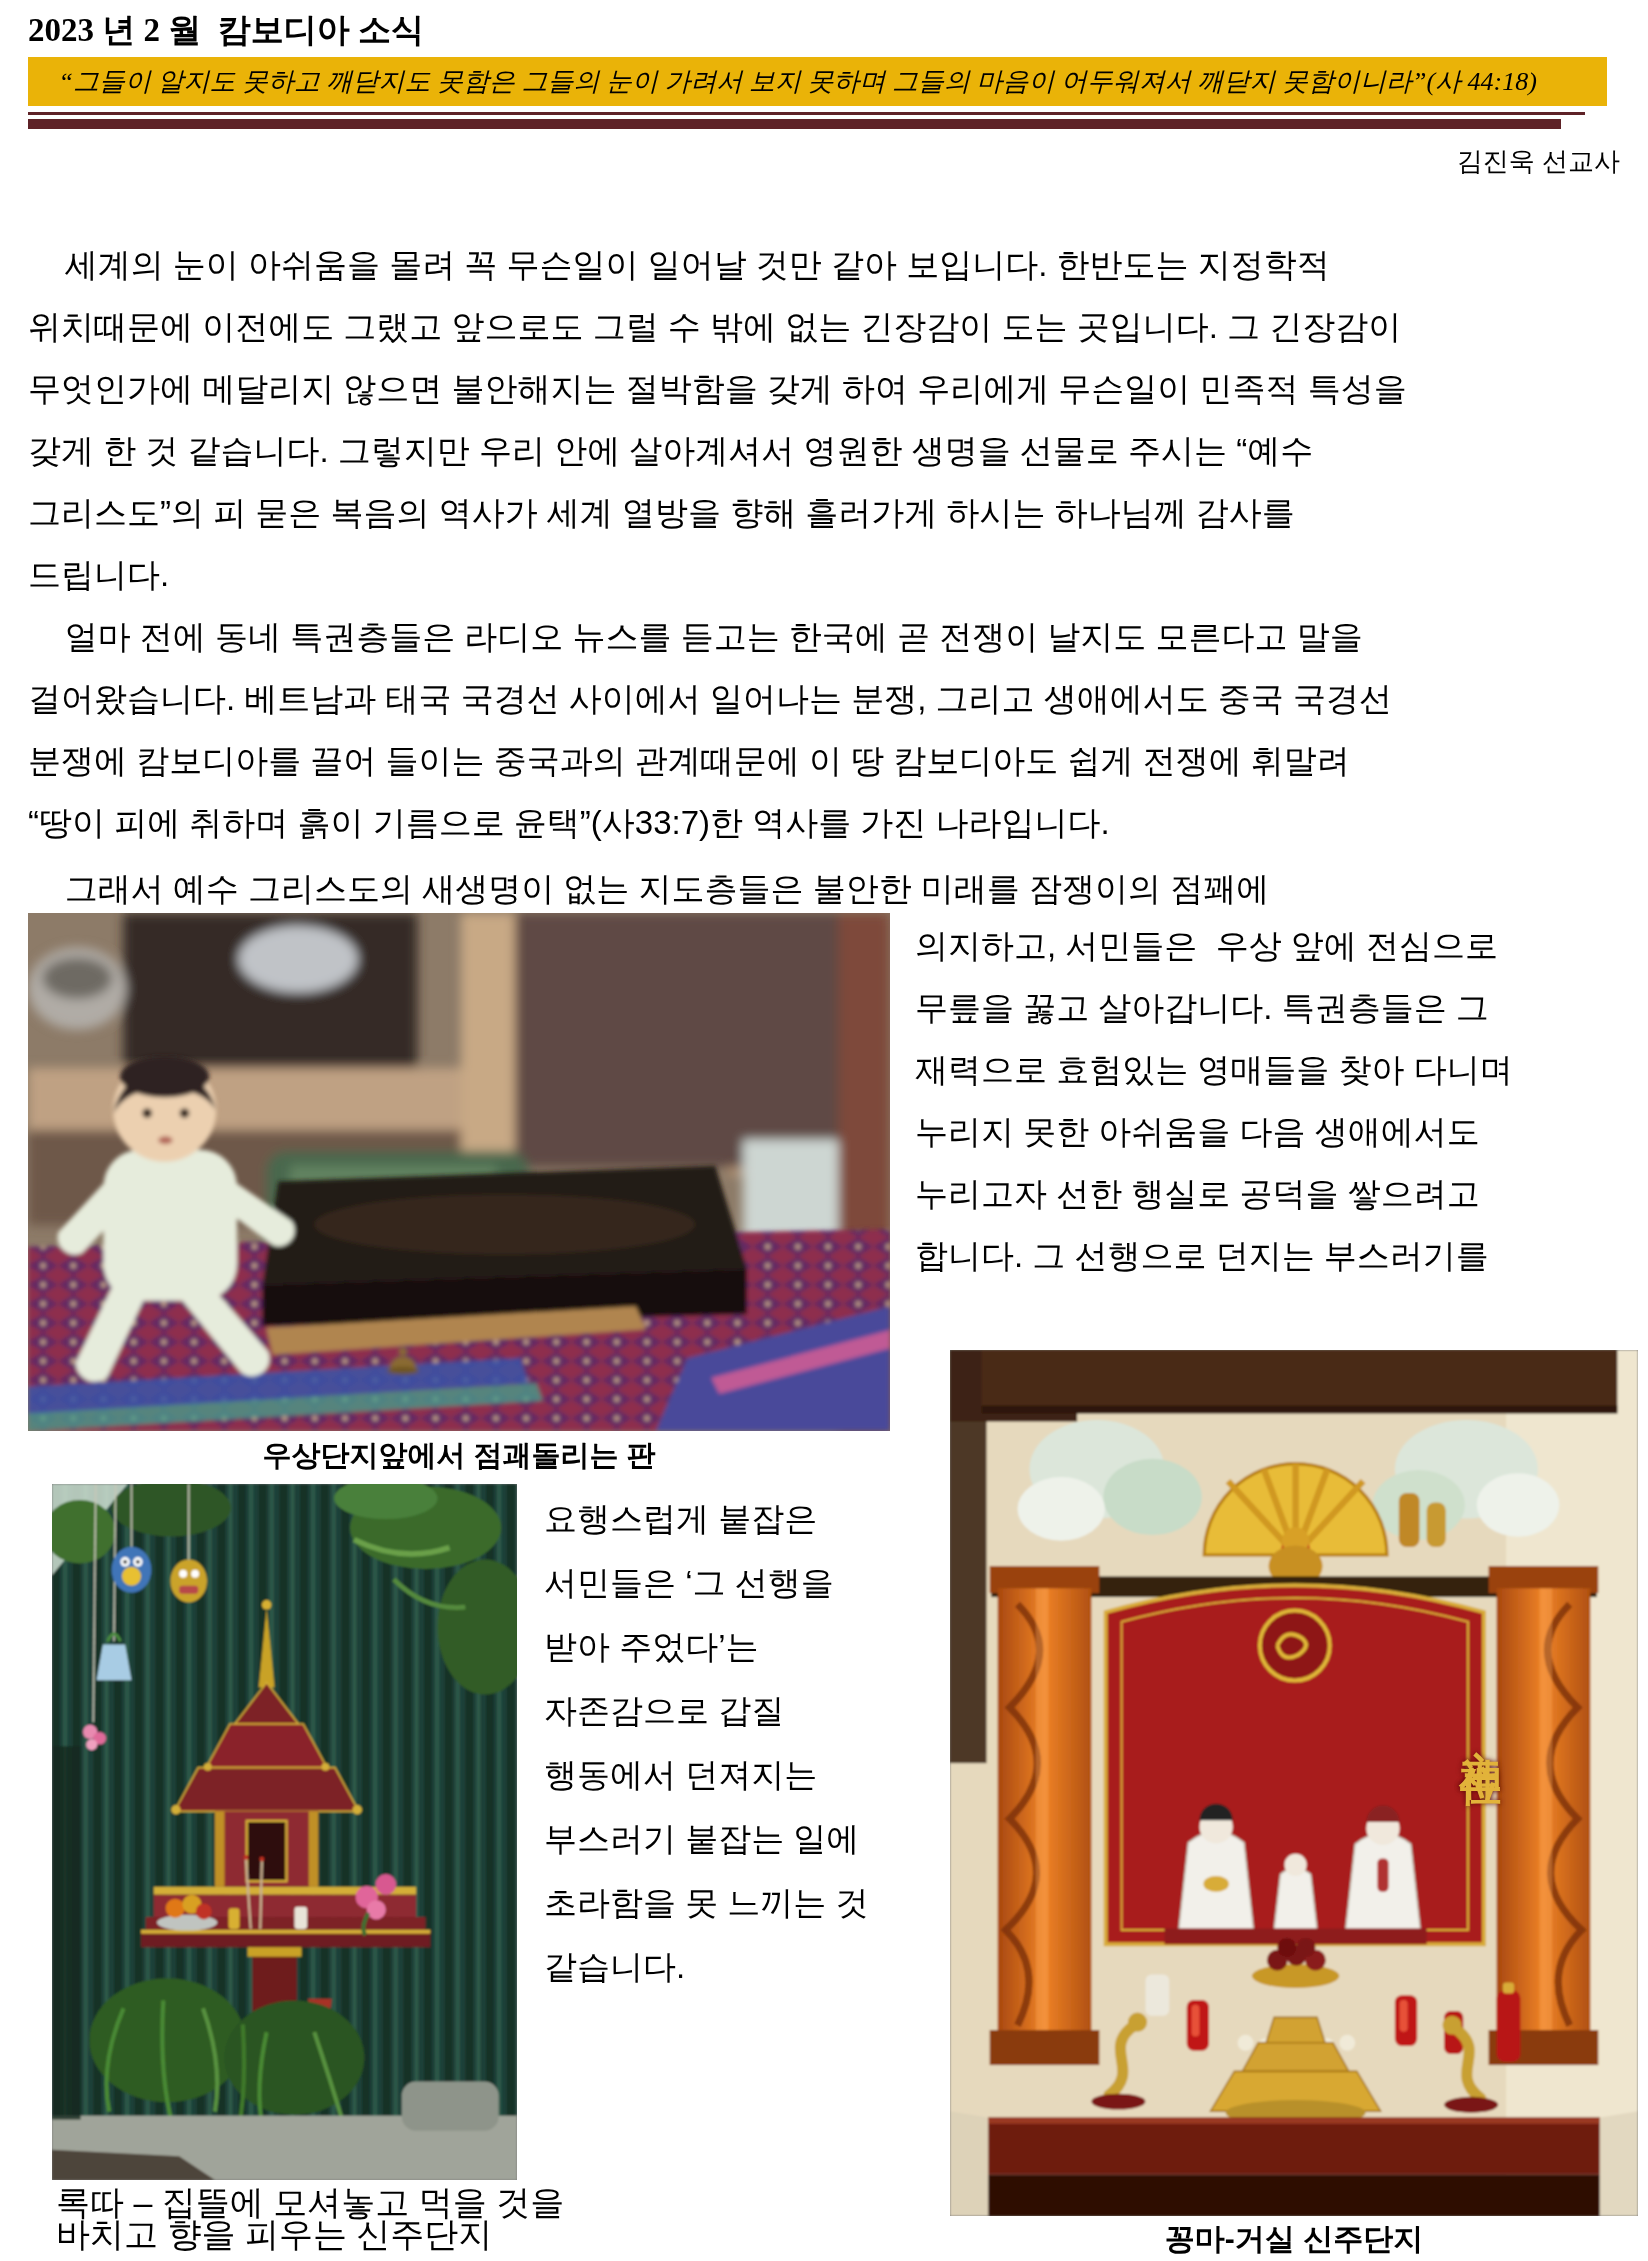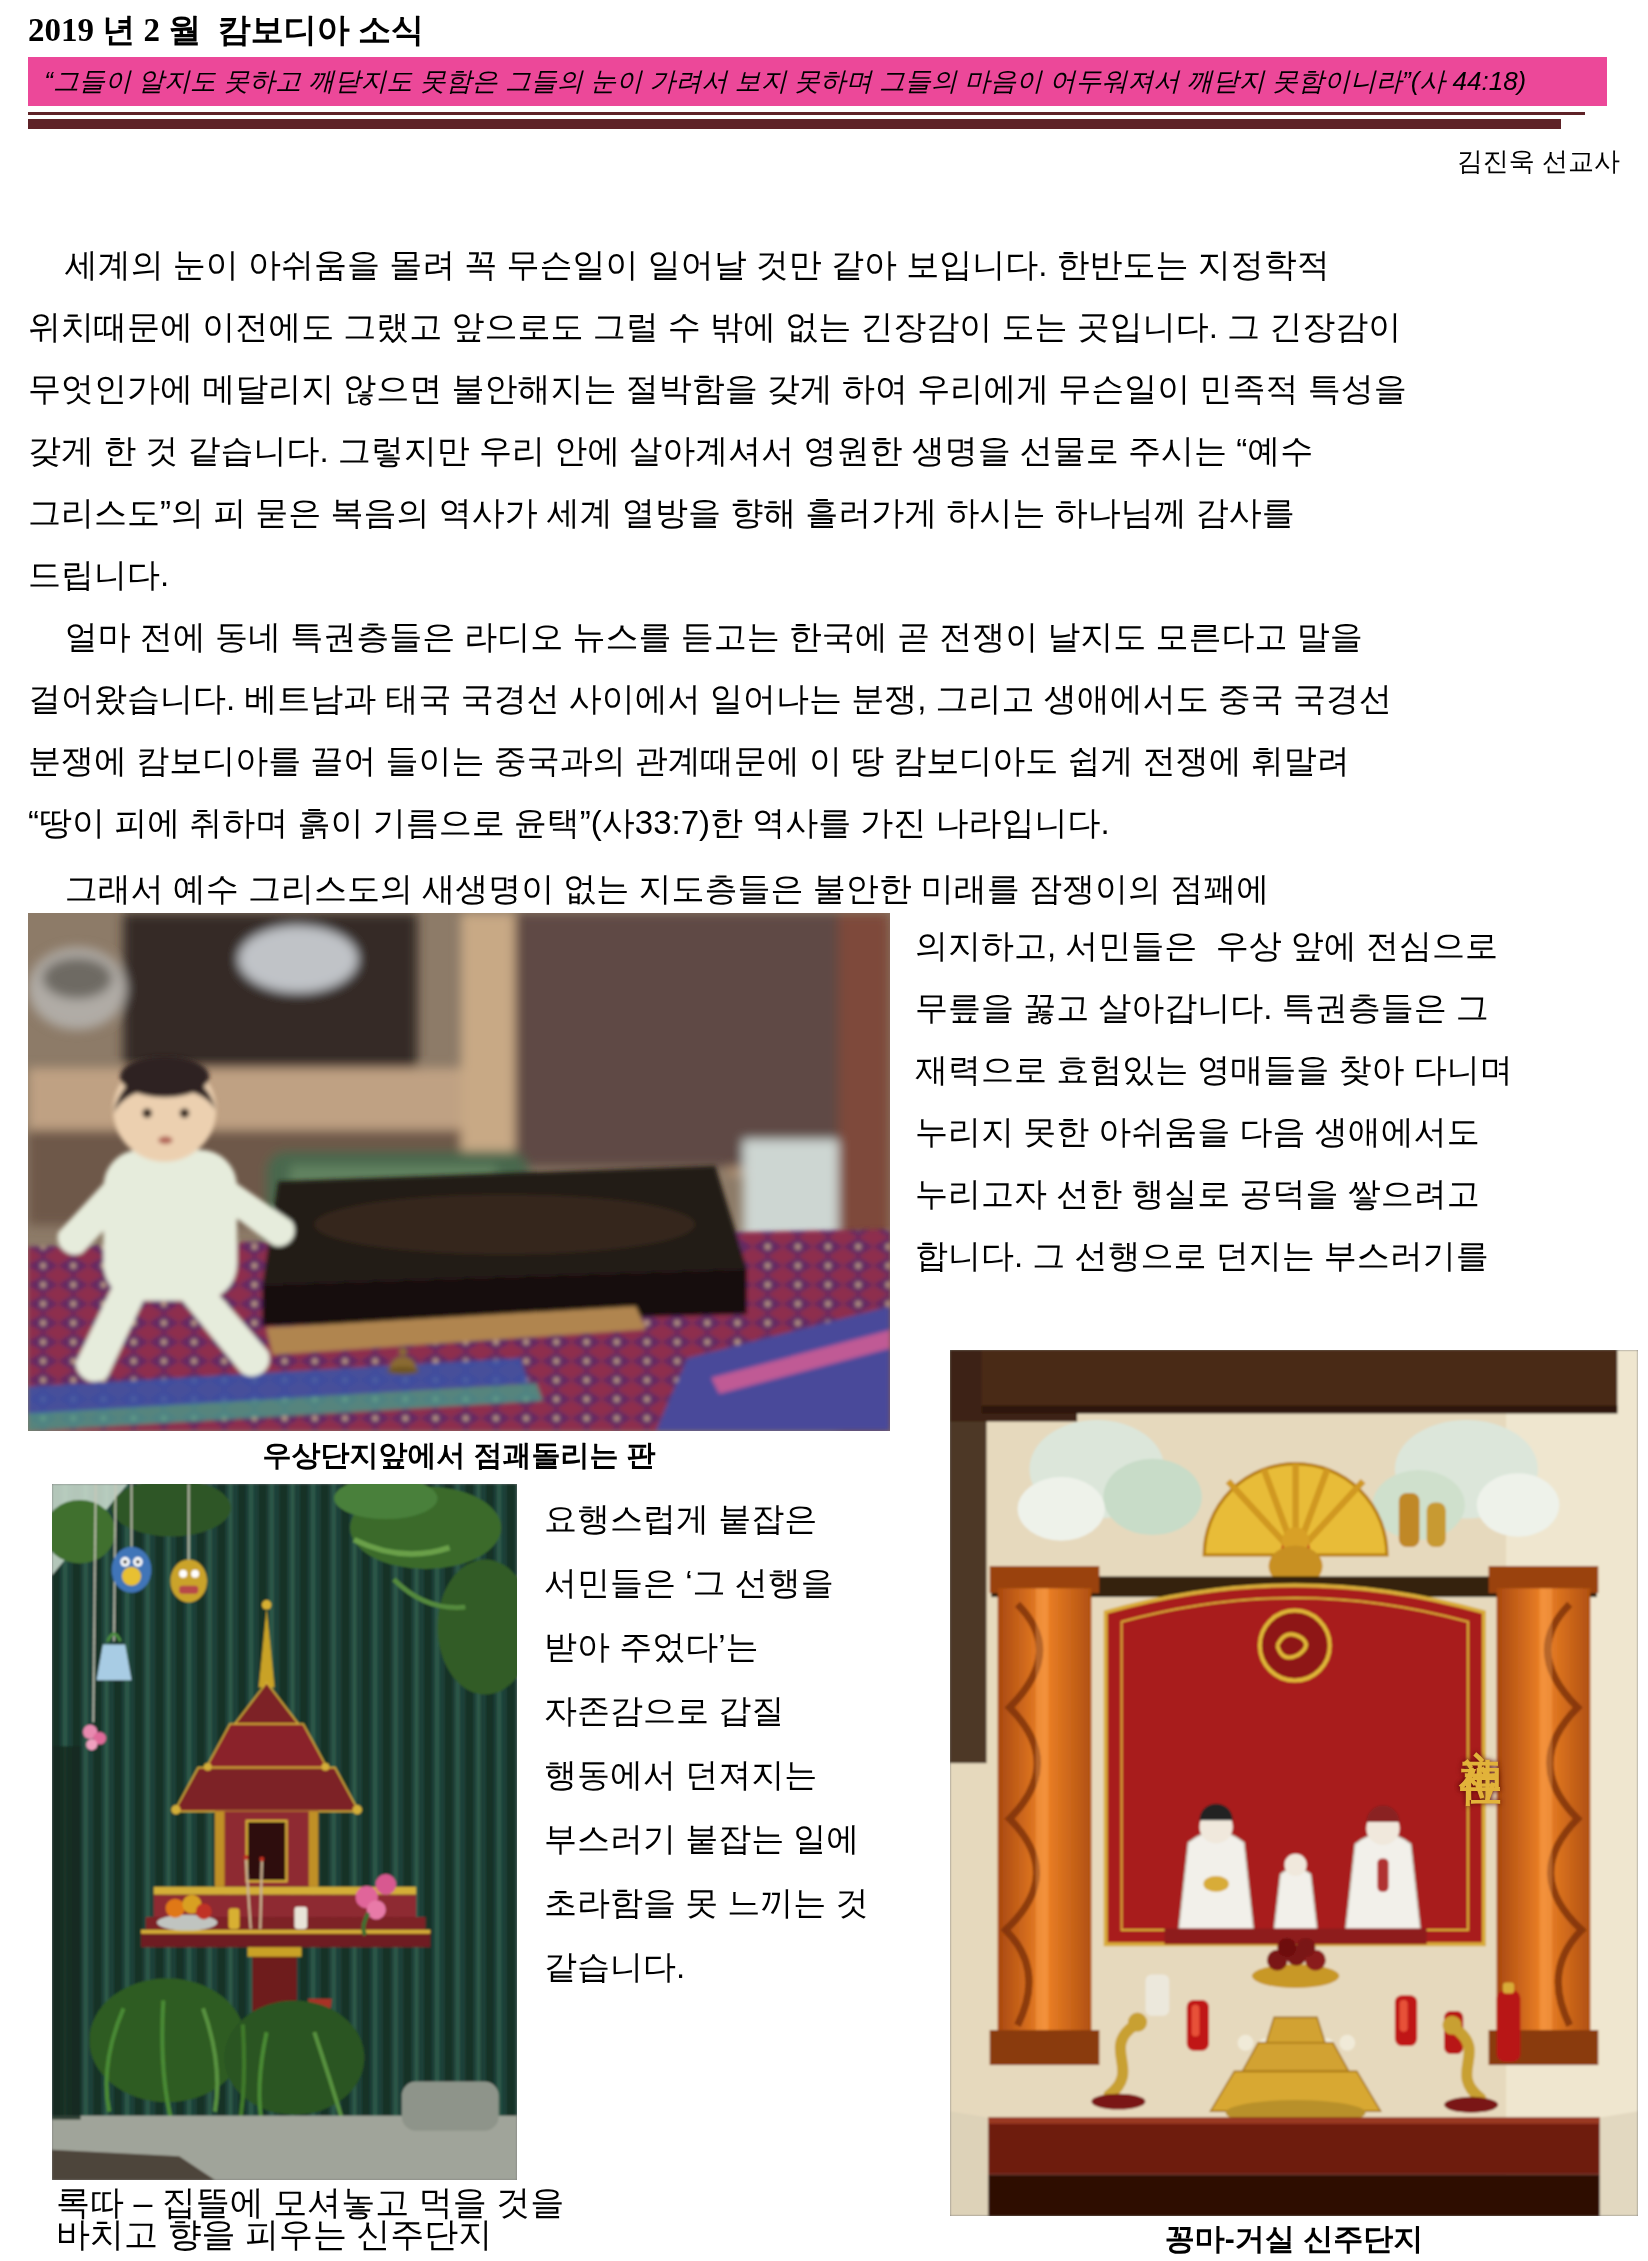--- a/index.html
+++ b/index.html
@@ -5,22 +5,22 @@
   * { margin:0; padding:0; box-sizing:border-box; }
   html,body { background:#ffffff; }
   .page {
     position:relative; width:1648px; height:2261px; background:#ffffff;
     font-family:"Liberation Sans", sans-serif; color:#000; overflow:hidden;
   }
   .abs { position:absolute; }
 
   .title { font-family:"Liberation Serif", serif; font-weight:bold; font-size:33px; white-space:pre; }
   .quotebar {
-    background:#ec4899; font-family:Liberation Sans, sans-serif; font-style:italic;
-    font-size:26px; line-height:49px; padding-left:9px; white-space:pre; overflow:hidden;
+    background:#eab308; font-family:Liberation Serif, serif; font-style:italic;
+    font-size:26px; line-height:49px; padding-left:24px; white-space:pre; overflow:hidden;
   }
   .rule { background:#5e2227; }
   .author { font-size:26px; text-align:right; }
 
   .bodytext .tline { white-space:pre; font-size:33px; line-height:62px; }
   .wrapcol  .tline { white-space:pre; font-size:33px; line-height:62px; }
   .midcol   .tline { white-space:pre; font-size:33px; line-height:64px; }
 
   .caption { font-weight:bold; font-size:29px; }
   .caption-left .tline { white-space:pre; font-size:34px; line-height:32px; font-weight:normal; }
@@ -33,21 +33,21 @@
     position:absolute; writing-mode:vertical-rl; text-orientation:upright;
     color:#e2b33a; font-weight:bold; font-size:41px; letter-spacing:8px;
     text-shadow:0 0 4.8px rgba(90,10,10,.9);
   }
 </style>
 </head>
 <body>
 
 <div class="page">
 
-  <div class="abs title" style="left:28px; top:8px; width:1592px;">2019 년 2 월  캄보디아 소식</div>
+  <div class="abs title" style="left:28px; top:8px; width:1592px;">2023 년 2 월  캄보디아 소식</div>
 
   <div class="abs quotebar" style="left:28px; top:57px; width:1579px; height:49px;"> “그들이 알지도 못하고 깨닫지도 못함은 그들의 눈이 가려서 보지 못하며 그들의 마음이 어두워져서 깨닫지 못함이니라”(사 44:18)</div>
 
   <div class="abs rule" style="left:28px; top:112px; width:1557px; height:3.2px;"></div>
   <div class="abs rule" style="left:28px; top:119px; width:1533px; height:10.3px;"></div>
 
   <div class="abs author" style="left:28px; top:132px; width:1592px;margin-top:12px;">김진욱 선교사</div>
 
   <div class="abs bodytext" style="left:28px; top:234px; width:1596px;">
       <div class="tline">    세계의 눈이 아쉬움을 몰려 꼭 무슨일이 일어날 것만 같아 보입니다. 한반도는 지정학적</div>

